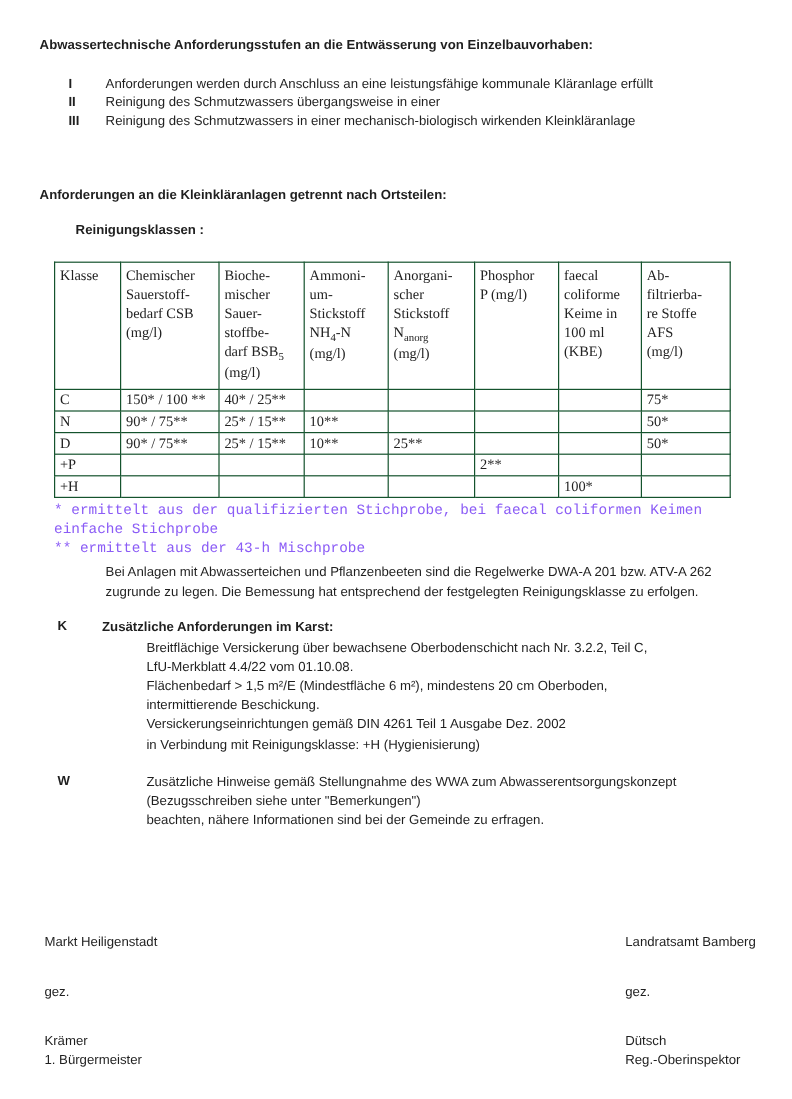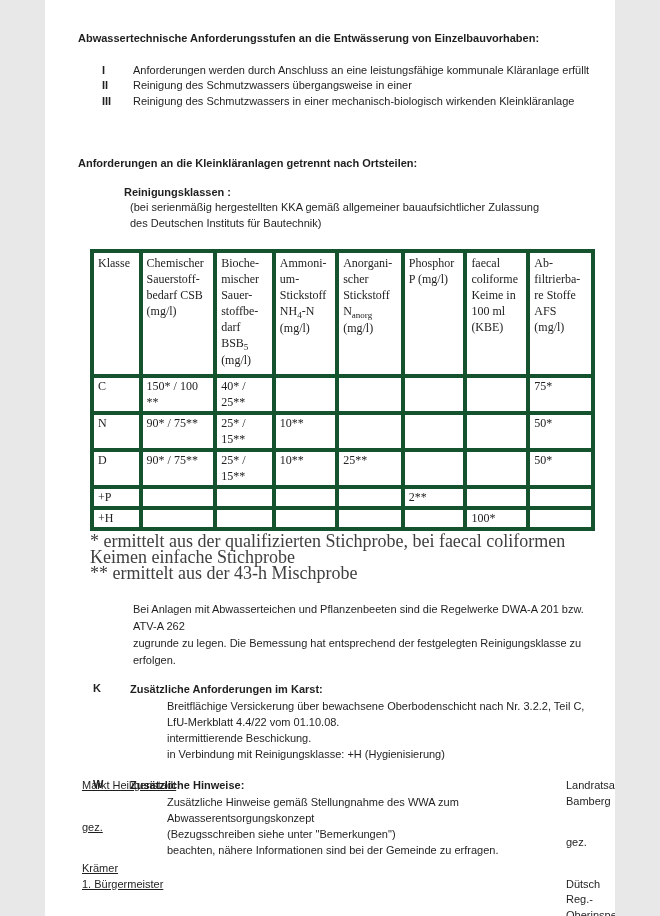--- a/index.html
+++ b/index.html
@@ -1,18 +1,18 @@
 <!DOCTYPE html>
 <html><head>
 <meta charset="utf-8">
 <style>
   html, body { margin: 0; padding: 0; background: #e8e8e8; }
   .page {
     position: relative;
-    width: 570px;
+    width: 660px;
     height: 916px;
     margin: 0 auto;
     background: #ffffff;
     color: #1f1f1f;
     font-family: "Liberation Sans", sans-serif;
     font-size: 11px;
     line-height: 15.5px;
     overflow: hidden;
     box-sizing: border-box;
     padding: 31px 20px 0 33px;
@@ -26,72 +26,72 @@
     width: 31px;
     margin-left: 24px;
     font-weight: bold;
     display: flex;
     align-items: center;
     flex: none;
   }
   .level-text { flex: 1; }
 
   .section2-heading { margin-top: 47px; }
-  .rk-heading { margin-top: 13px; margin-left: 46px; }
+  .rk-heading { margin-top: 13px; margin-left: 30px; }
   .rk-note { margin-left: 52px; }
 
   
   table.kka-table {
     border-collapse: collapse;
     margin-top: 18px;
     margin-left: 12px;
     font-family: "Liberation Serif", serif;
     font-size: 12px;
     line-height: 16px;
     color: #222;
     table-layout: fixed;
   }
   table.kka-table th, table.kka-table td {
-    border: 4px solid #14532d;
+    border: 1px solid #14532d;
     text-align: left;
     font-weight: normal;
     vertical-align: top;
     padding: 2px 4px 6px 4px;
     overflow: hidden;
   }
   table.kka-table td { padding: 0 4px 1px 4px; height: 16px; }
   table.kka-table sub { font-size: 9px; line-height: 1; }
 
   .footnotes {
     margin-top: 2px;
     margin-left: 12px;
-    font-family: Liberation Serif, serif;
-    font-size: 18px;
+    font-family: Liberation Mono, monospace;
+    font-size: 12px;
     line-height: 16px;
-    color: #404040;
-  }
-
-  .regelwerke { margin-top: 20px; margin-left: 55px; line-height: 17px; }
+    color: #8b5cf6;
+  }
+
+  .regelwerke { margin-top: 4px; margin-left: 55px; line-height: 17px; }
 
   .letter-section { display: flex; }
   .karst-section { margin-top: 12px; }
   .hinweise-section { margin-top: 15px; }
   .letter-col {
     width: 37px;
     margin-left: 15px;
     font-weight: bold;
     flex: none;
   }
   .letter-body { flex: 1; line-height: 16.2px; }
   .letter-body .indent { margin-left: 37px; }
 
   
   .signatures { position: absolute; top: 778px; left: 0; right: 0; height: 120px; }
   .sig-col { position: absolute; top: 0; }
-  .sig-left { left: 37px; text-decoration: underline; }
+  .sig-left { left: 37px; }
   .sig-right { left: 482px; margin-left: 39px; }
   .sig-org { margin-bottom: 26px; }
   .sig-gez { margin-bottom: 26px; }
 </style>
 </head>
 <body>
 
 <div class="page">
 
   <div class="bold">Abwassertechnische Anforderungsstufen an die Entwässerung von Einzelbauvorhaben:</div>
@@ -113,24 +113,20 @@
       <div class="level-num">III</div>
       <div class="level-text">
         <div>Reinigung des Schmutzwassers in einer mechanisch-biologisch wirkenden Kleinkläranlage</div>
       </div>
     </div>
   </div>
 
   <div class="section2-heading bold">Anforderungen an die Kleinkläranlagen getrennt nach Ortsteilen:</div>
 
   <div class="rk-heading bold">Reinigungsklassen :</div>
-  <div class="rk-note">
-    <div>(bei serienmäßig hergestellten KKA gemäß allgemeiner bauaufsichtlicher Zulassung</div>
-    <div>des Deutschen Instituts für Bautechnik)</div>
-  </div>
 
   <table class="kka-table">
     <colgroup>
       <col style="width:55px">
         <col style="width:82px">
         <col style="width:71px">
         <col style="width:70px">
       <col style="width:72px">
         <col style="width:70px">
         <col style="width:69px">
@@ -253,30 +249,31 @@
     <div>zugrunde zu legen. Die Bemessung hat entsprechend der festgelegten Reinigungsklasse zu erfolgen.</div>
   </div>
 
   <div class="letter-section karst-section">
     <div class="letter-col">K</div>
     <div class="letter-body">
       <div class="bold">Zusätzliche Anforderungen im Karst:</div>
       <div class="indent">
         <div>Breitflächige Versickerung über bewachsene Oberbodenschicht nach Nr. 3.2.2, Teil C,</div>
         <div>LfU-Merkblatt 4.4/22 vom 01.10.08.</div>
+        <div>Flächenbedarf &gt; 1,5 m²/E (Mindestfläche 6 m²), mindestens 20 cm Oberboden,</div>
         <div>intermittierende Beschickung.</div>
+        <div>Versickerungseinrichtungen gemäß DIN 4261 Teil 1 Ausgabe Dez. 2002</div>
         <div>in Verbindung mit Reinigungsklasse: +H (Hygienisierung)</div>
       </div>
     </div>
   </div>
 
   <div class="letter-section hinweise-section">
     <div class="letter-col">W</div>
     <div class="letter-body">
-      <div class="bold">Zusätzliche Hinweise:</div>
       <div class="indent">
         <div>Zusätzliche Hinweise gemäß Stellungnahme des WWA zum Abwasserentsorgungskonzept</div>
         <div>(Bezugsschreiben siehe unter "Bemerkungen")</div>
         <div>beachten, nähere Informationen sind bei der Gemeinde zu erfragen.</div>
       </div>
     </div>
   </div>
 
   <div class="signatures">
     <div class="sig-col sig-left">

